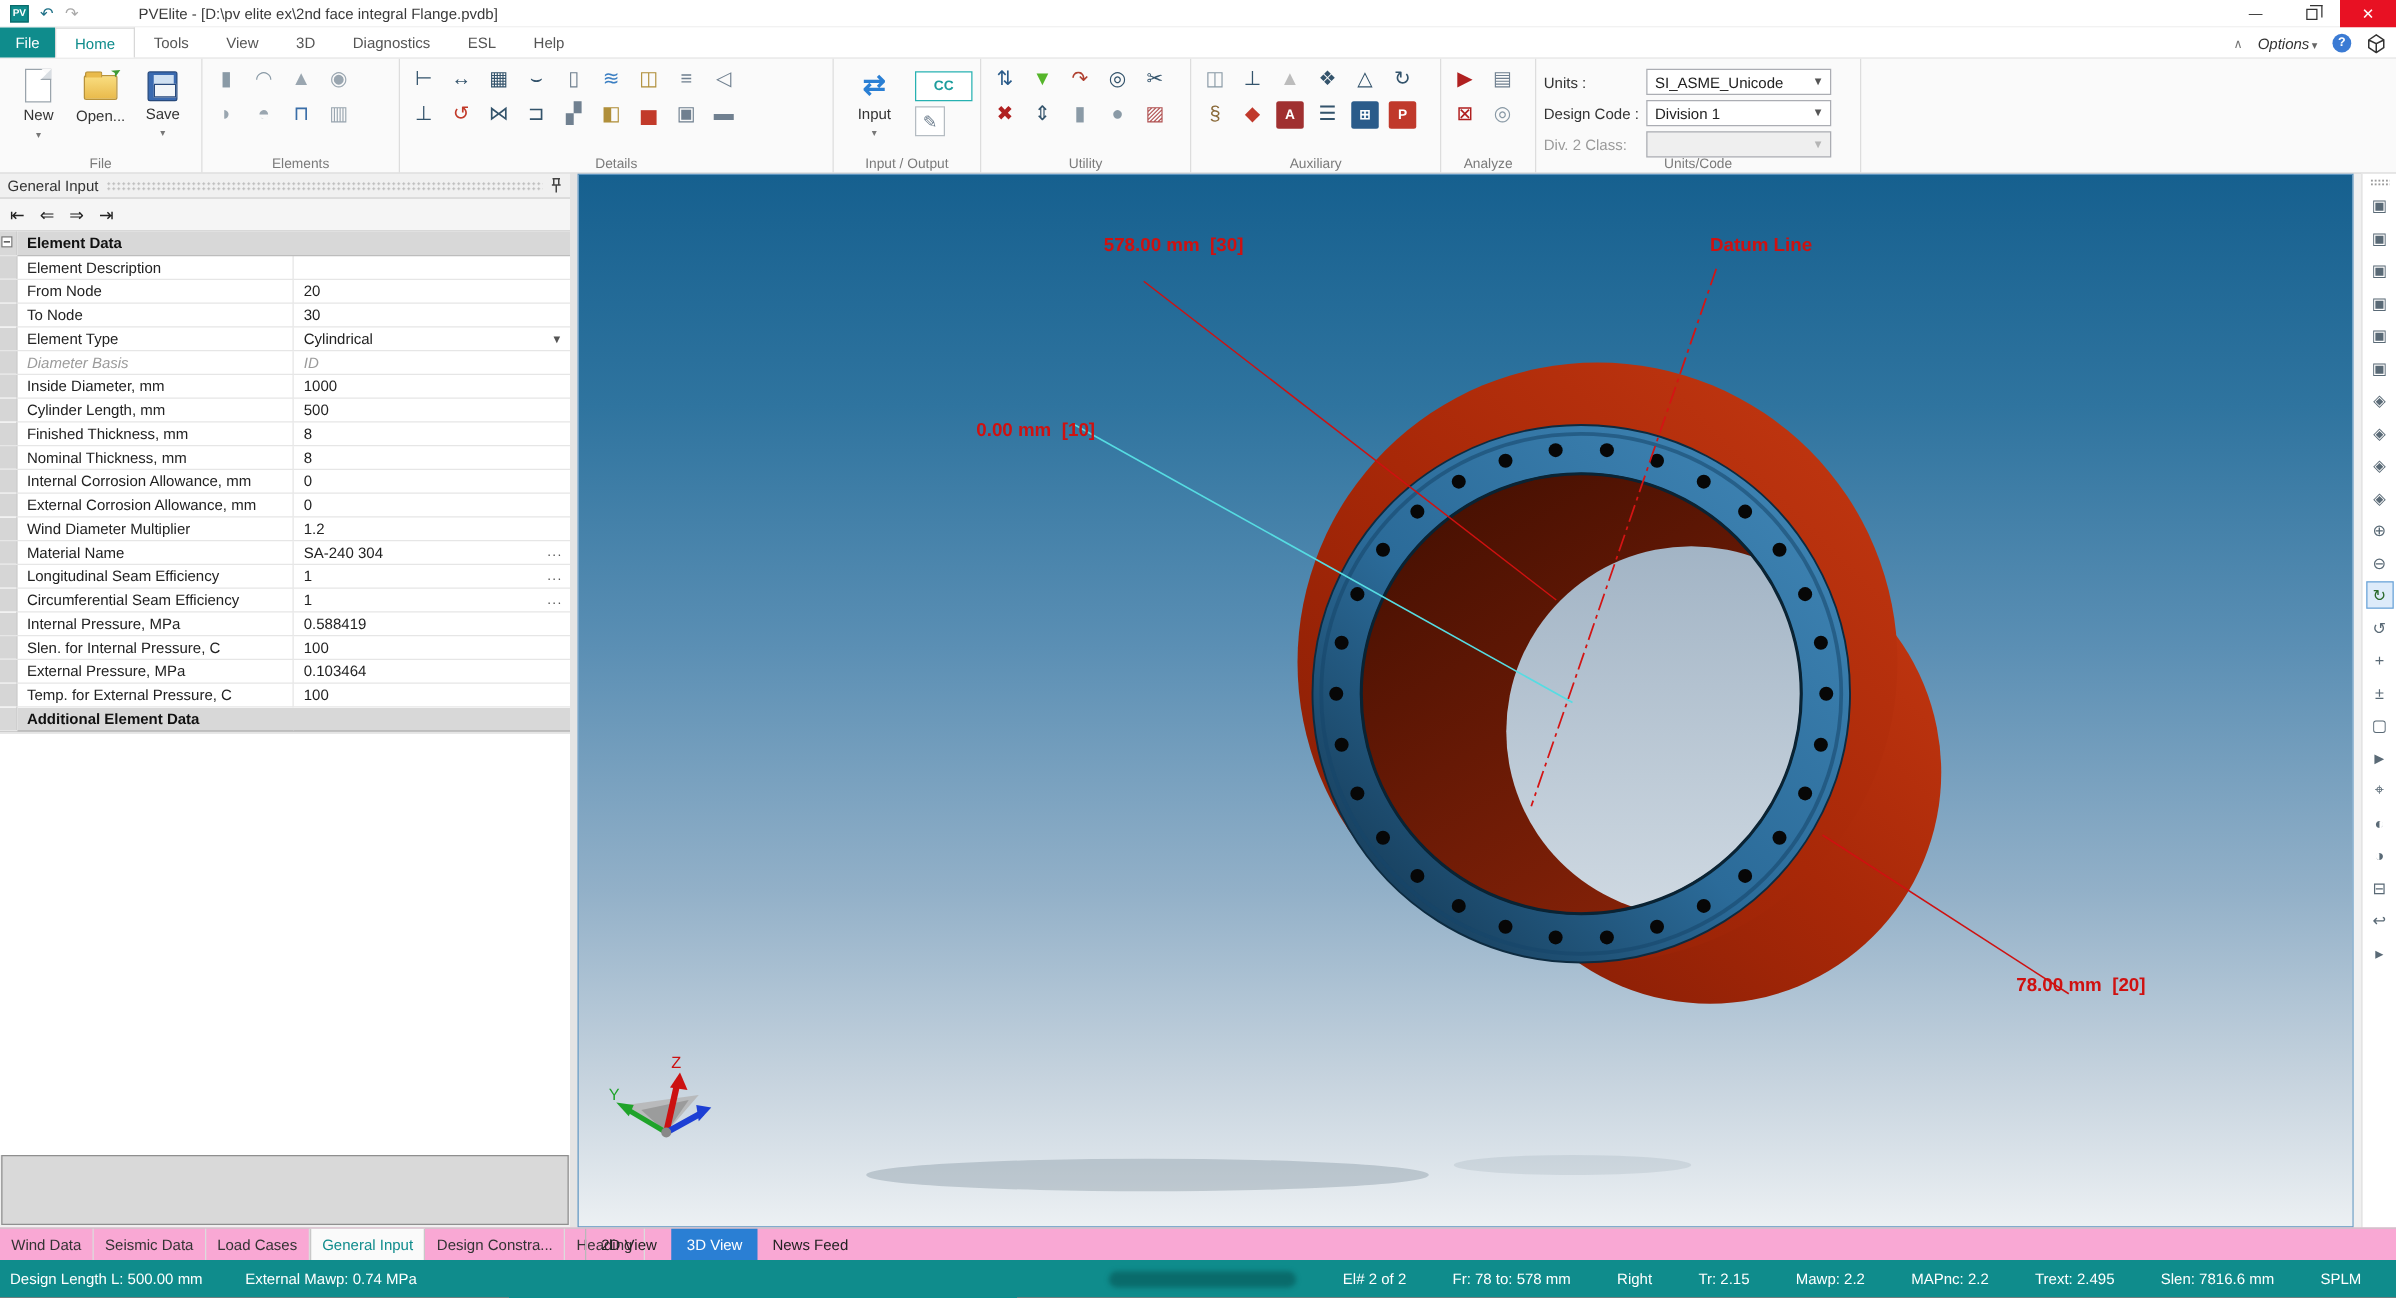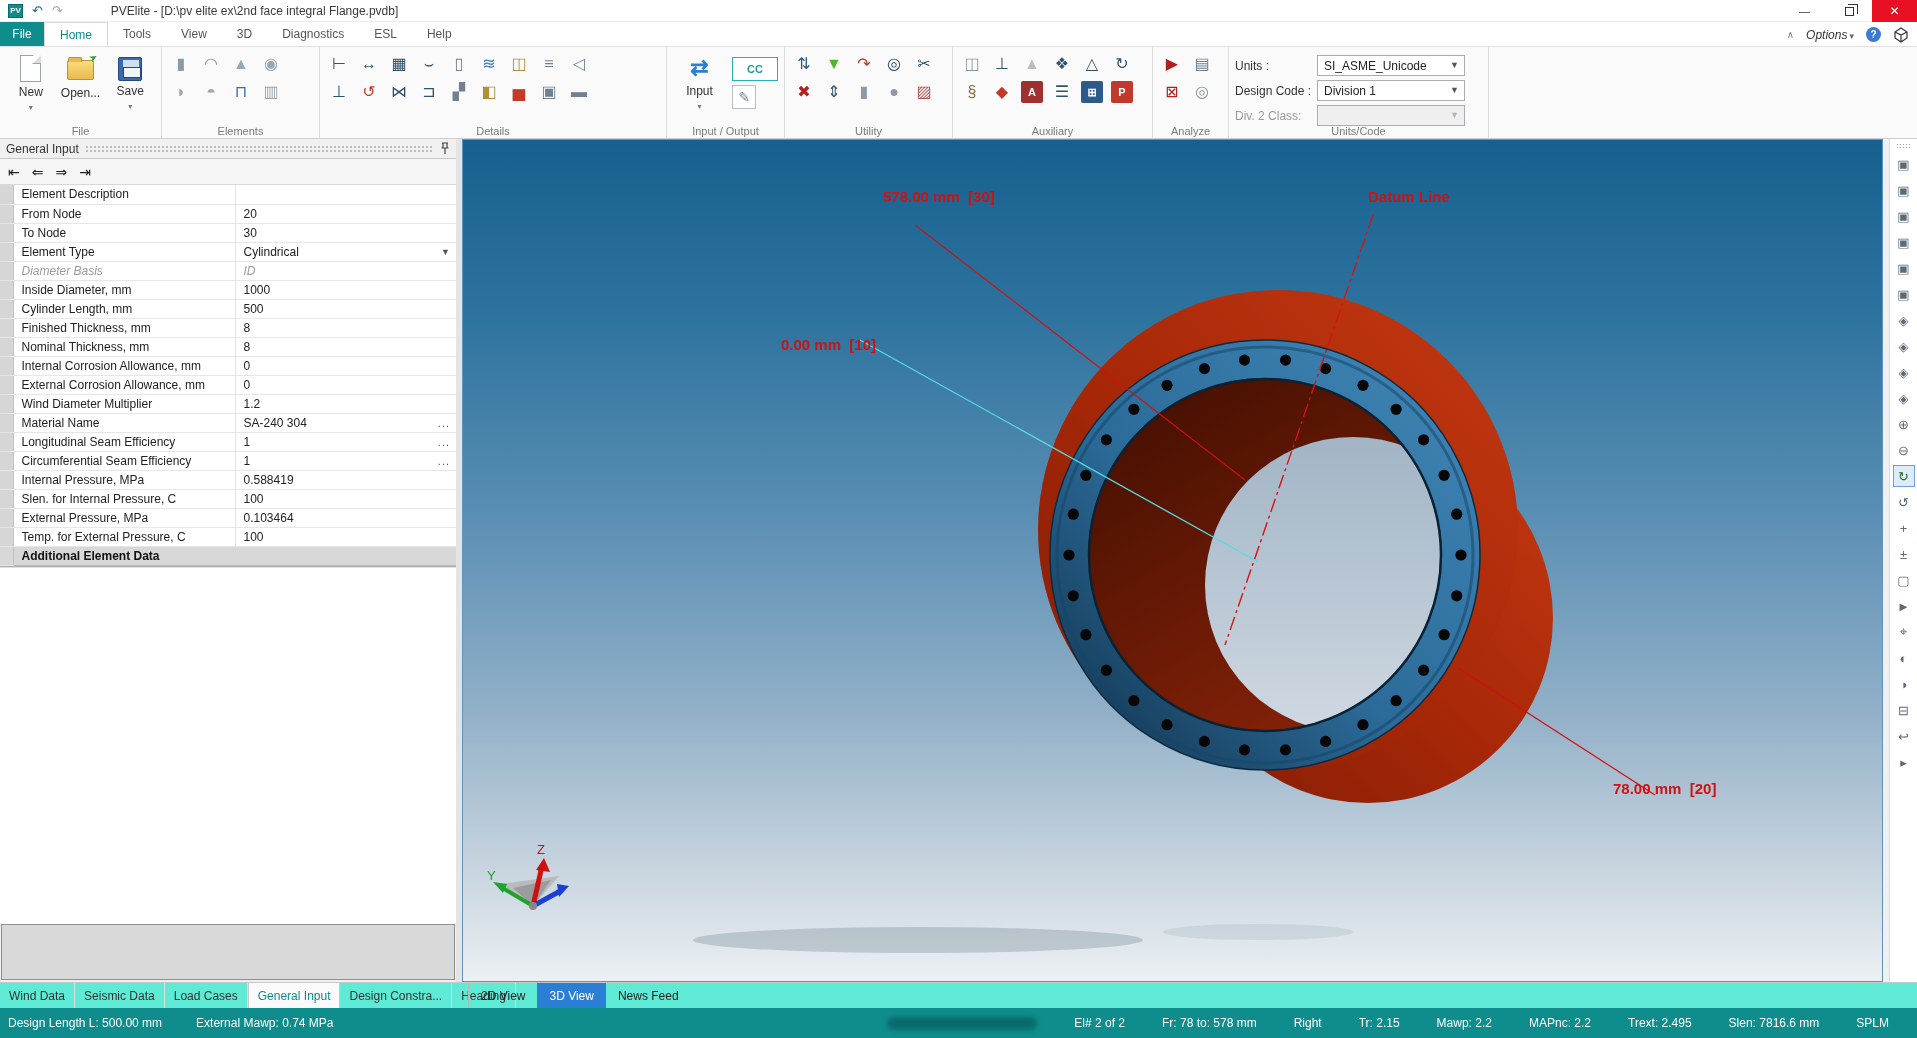--- a/index.html
+++ b/index.html
@@ -94,21 +94,21 @@
   }
   .vp-svg { position:absolute; left:0; top:0; }
   .dim-label { position:absolute; color:#cf1110; font-size:15px; font-weight:600; white-space:pre; }
   
   .right-bar { position:absolute; left:1883px; top:139px; width:34px; height:843px; background:#f0f0f0; }
   .right-bar-inner { position:absolute; left:6px; top:0; width:28px; height:100%; background:#fff; border-left:1px solid #dcdcdc; display:flex; flex-direction:column; align-items:center; padding-top:4px; }
   .grip { width:16px; height:6px; margin-bottom:4px; background-image:radial-gradient(#9a9a9a 1px, transparent 1px); background-size:3px 3px; }
   .rt-icon { width:22px; height:22px; margin-bottom:4px; display:flex; align-items:center; justify-content:center; font-size:13px; color:#5a6a76; border:1px solid transparent; }
   .rt-icon.active { border:1px solid #6aa3d8; background:#ddebfa; color:#2a6a2a; }
   
-  .tabs-row { position:absolute; left:0; top:982px; width:100%; height:26px; background:#5eead4; border-top:1px solid #c8c8c8; display:flex; align-items:stretch; font-size:12px; }
+  .tabs-row { position:absolute; left:0; top:982px; width:100%; height:26px; background:#f9a8d4; border-top:1px solid #c8c8c8; display:flex; align-items:stretch; font-size:12px; }
   .ltabs { display:flex; width:462px; }
   .ltab { padding:0 9px; display:flex; align-items:center; color:#333; border-right:1px solid #dcdcdc; white-space:nowrap; }
   .ltab.active { background:#fafafa; color:#0f8c8c; border-left:1px solid #c8c8c8; border-right:1px solid #c8c8c8; }
   .vtabs { display:flex; margin-left:6px; border-left:1px solid #b8b8b8; }
   .vtab { padding:0 12px; display:flex; align-items:center; color:#222; white-space:nowrap; }
   .vtab.active { background:#2a7fd4; color:#fff; }
   
   .statusbar { position:absolute; left:0; top:1008px; width:100%; height:30px; background:#0f8c8c; color:#fff; display:flex; align-items:center; font-size:12px; }
   .status-left { display:flex; gap:34px; padding-left:8px; }
   .status-right { margin-left:auto; display:flex; align-items:center; gap:37px; padding-right:28px; }
@@ -306,20 +306,24 @@
     </div>
     <div class="panel-toolbar">
       <span class="nav-arrow">⇤</span>
       <span class="nav-arrow">⇐</span>
       <span class="nav-arrow">⇒</span>
       <span class="nav-arrow">⇥</span>
     </div>
     <div class="prop-wrap">
       <table class="prop">
           <tbody id="prop-rows">
+            <tr class="sect">
+              <td class="gutter"><span class="collapse-box"></span></td>
+              <td class="sect-cell" colspan="2">Element Data</td>
+            </tr>
             <tr>
               <td class="gutter"></td>
               <td class="plabel">Element Description</td>
               <td class="pvalue"></td>
             </tr>
             <tr>
               <td class="gutter"></td>
               <td class="plabel">From Node</td>
               <td class="pvalue">20</td>
             </tr>

